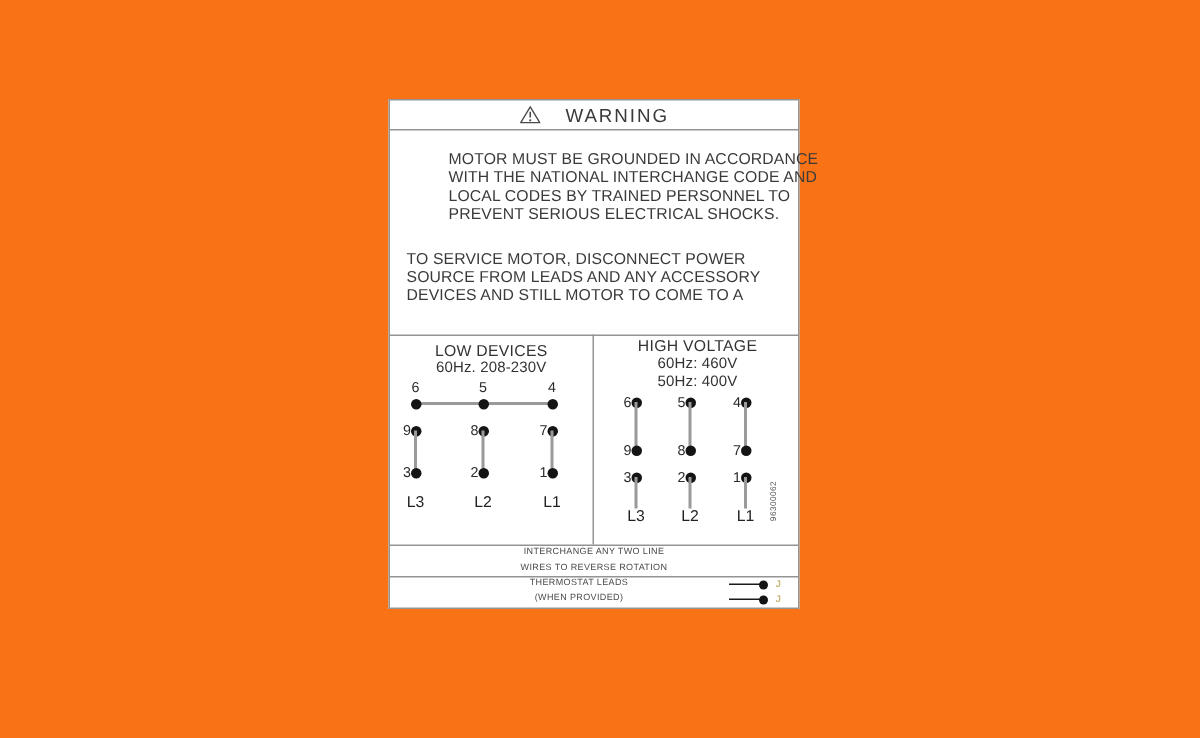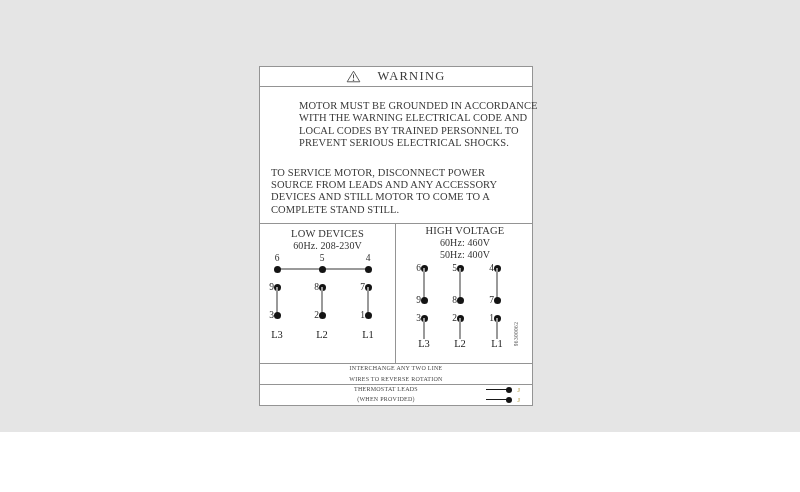--- a/index.html
+++ b/index.html
@@ -1,17 +1,17 @@
 <!DOCTYPE html>
 <html><head>
 <meta charset="utf-8">
 <style>
   html,body{margin:0;padding:0;background:#fff;}
-  .page{position:relative;width:800px;height:432px;background:#e5e5e5;overflow:hidden;
-        font-family:Liberation Serif, serif;}
+  .page{position:relative;width:800px;height:492px;background:#f97316;overflow:hidden;
+        font-family:Liberation Sans, sans-serif;}
   .label{position:absolute;left:259px;top:66px;width:272px;height:338px;
          border:1.4px solid #949494;box-sizing:content-box;background:#fff;}
   
   .header{position:absolute;left:0;top:0;width:100%;height:19px;display:flex;
           align-items:center;justify-content:center;gap:16px;border-bottom:1.4px solid #949494;}
   .warn-text{font-size:12.5px;letter-spacing:1.3px;color:#3a3a3a;}
   
   .para{position:absolute;left:11px;font-size:10.5px;line-height:12.4px;
         letter-spacing:0.1px;color:#3a3a3a;white-space:nowrap;}
   
@@ -47,29 +47,28 @@
       <svg width="15" height="13" viewBox="0 0 18 16">
         <path d="M9 1.5 L16.8 14.5 L1.2 14.5 Z" fill="none" stroke="#4a4a4a" stroke-width="1.1" stroke-linejoin="round"></path>
         <line x1="9" y1="5.5" x2="9" y2="10.3" stroke="#4a4a4a" stroke-width="1.3"></line>
         <circle cx="9" cy="12.6" r="0.9" fill="#4a4a4a"></circle>
       </svg>
       <span class="warn-text">WARNING</span>
     </div>
 
     <div class="para" style="top:33px;margin-left:28px;">
       <div>MOTOR MUST BE GROUNDED IN ACCORDANCE</div>
-      <div>WITH THE WARNING ELECTRICAL CODE AND</div>
+      <div>WITH THE NATIONAL INTERCHANGE CODE AND</div>
       <div>LOCAL CODES BY TRAINED PERSONNEL TO</div>
       <div>PREVENT SERIOUS ELECTRICAL SHOCKS.</div>
     </div>
     <div class="para" style="top:99.5px;">
       <div>TO SERVICE MOTOR, DISCONNECT POWER</div>
       <div>SOURCE FROM LEADS AND ANY ACCESSORY</div>
       <div>DEVICES AND STILL MOTOR TO COME TO A</div>
-      <div>COMPLETE STAND STILL.</div>
     </div>
 
     <div class="hdiv" style="top:156px;"></div>
     <div class="vdiv"></div>
     <div class="hdiv" style="top:296px;"></div>
     <div class="hdiv" style="top:317px;"></div>
 
     <div class="dtitle" style="left:0;top:161px;width:135px;">LOW DEVICES</div>
     <div class="dsub" style="left:0;top:172.5px;width:135px;">60Hz. 208-230V</div>
 

